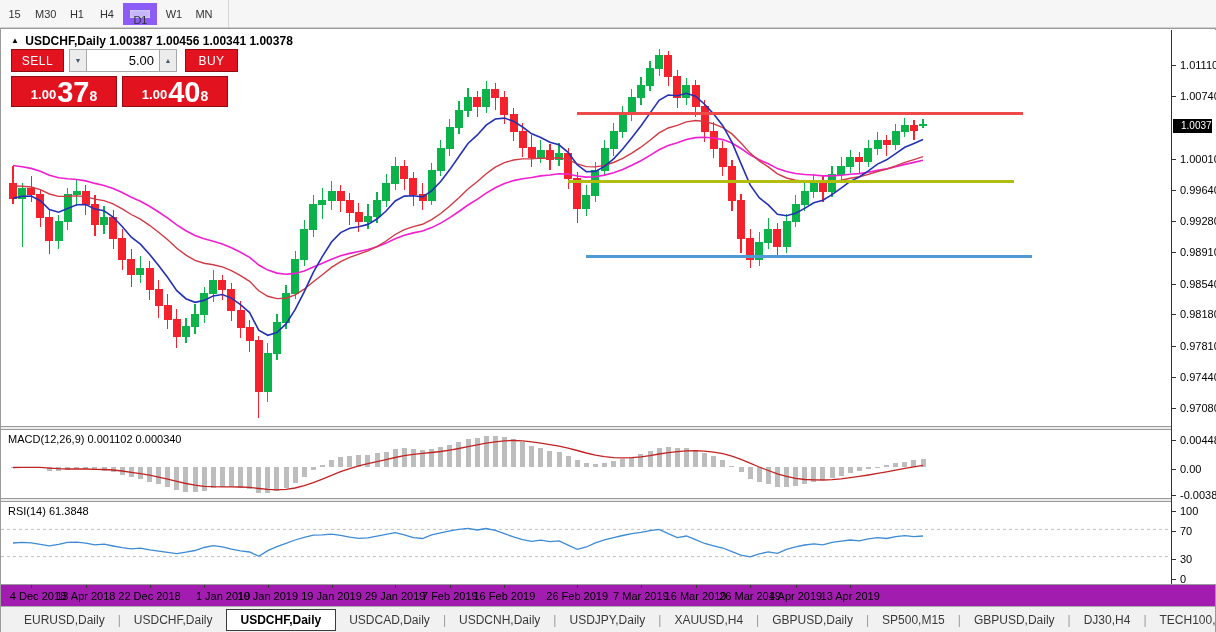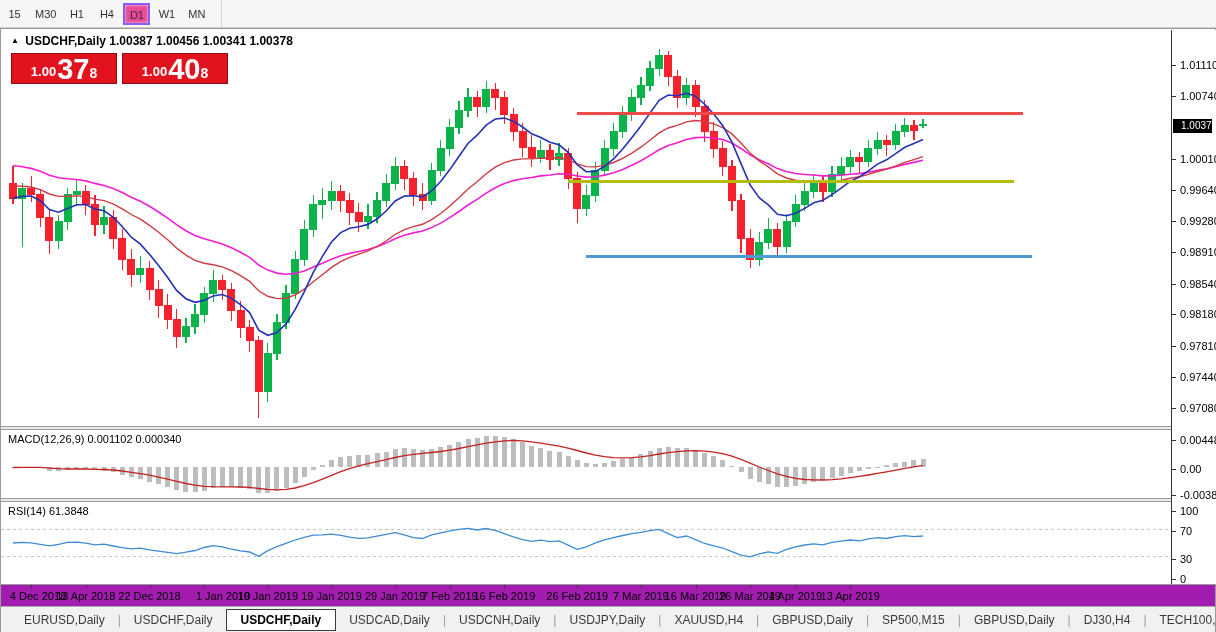--- a/index.html
+++ b/index.html
@@ -4,21 +4,21 @@
 <style>
   html,body{margin:0;padding:0;}
   body{width:1216px;height:632px;position:relative;overflow:hidden;background:#f0f0f0;
        font-family:"Liberation Sans",sans-serif;-webkit-font-smoothing:none;}
   
   #toolbar{position:absolute;top:0;left:0;width:1216px;height:28px;background:#f6f6f6;
            border-bottom:1px solid #cfcfcf;display:flex;align-items:center;gap:3px;
            padding-left:1px;box-sizing:border-box;}
   .tfbtn{min-width:27px;height:22px;line-height:20px;text-align:center;font-size:11px;color:#333;
          border:1px solid transparent;background:transparent;padding:0 3px;font-family:inherit;}
-  .tfbtn.active{border:2px solid #8b5cf6;background:#ec4899;box-shadow:inset 0 0 3px #e2e2e2;}
+  .tfbtn.active{border:7px solid #8b5cf6;background:#c4b5fd;box-shadow:inset 0 0 3px #e2e2e2;}
   .tb-sep{width:1px;height:27px;background:#d6d6d6;margin-left:8px;}
   
   #chartwin{position:absolute;top:28px;left:0;width:1216px;height:604px;background:#fff;
             border-top:1px solid #9a9a9a;border-left:1px solid #9a9a9a;border-right:1px solid #9a9a9a;
             box-sizing:border-box;}
   .pane-svg{position:absolute;left:0;background:#fff;}
   .sep{position:absolute;left:0;width:1214px;height:4px;background:#ececec;
        border-top:1px solid #9a9a9a;border-bottom:1px solid #9a9a9a;box-sizing:border-box;}
   .pane-label{position:absolute;left:7px;font-size:11px;color:#000;white-space:nowrap;z-index:5;}
   #chart-title{position:absolute;left:10px;top:5px;font-size:12px;font-weight:bold;color:#000;z-index:6;white-space:nowrap;}
@@ -75,20 +75,27 @@
   </div>
 
 <div id="chartwin">
   <div id="chart-title">
     <span class="tri">▲</span>
     <span>USDCHF,Daily</span>
     <span>1.00387 1.00456 1.00341 1.00378</span>
   </div>
 
   <div id="oneclick">
+    <div class="oc-row1">
+      <button class="oc-sell">SELL</button>
+      <button class="oc-spin"><span>▼</span></button>
+      <input class="oc-vol" value="5.00" style="">
+      <button class="oc-spin"><span>▲</span></button>
+      <button class="oc-buy">BUY</button>
+    </div>
     <div class="oc-row2">
       <div class="oc-price">
         <span class="oc-small">1.00</span>
         <span class="oc-big">37</span>
         <span class="oc-sup">8</span>
       </div>
       <div class="oc-price">
         <span class="oc-small">1.00</span>
         <span class="oc-big">40</span>
         <span class="oc-sup">8</span>

